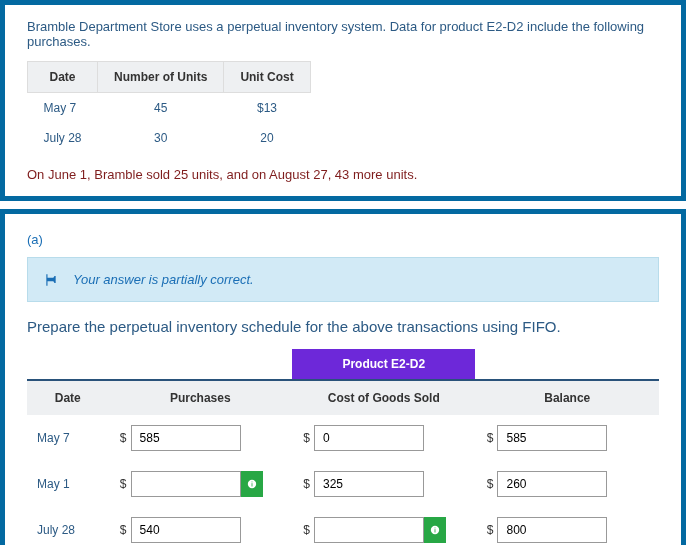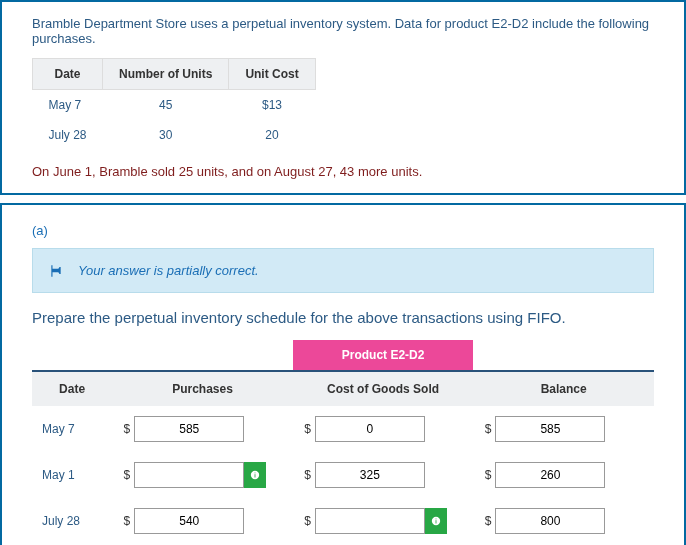--- a/index.html
+++ b/index.html
@@ -1,37 +1,37 @@
 <!DOCTYPE html>
 <html><head>
 <meta charset="utf-8">
 <style>
   * { box-sizing: border-box; margin: 0; padding: 0; }
   body { font-family: Arial, Helvetica, sans-serif; font-size: 13px; color: #333; background: #fff; width: 686px; }
-  .panel { border: 2px solid #0369a1; padding: 14px 30px; }
+  .panel { border: 5px solid #0369a1; padding: 14px 22px; }
   .panel + .panel { margin-top: 8px; }
   .intro { color: #2c5a84; font-size: 13px; margin-bottom: 12px; }
   .ptable { border-collapse: collapse; margin-bottom: 14px; }
   .ptable th { background: #eef0f2; color: #333; font-weight: bold; font-size: 12px; padding: 8px 16px; text-align: center; border: 1px solid #ddd; }
   .ptable td { padding: 8px 16px; text-align: center; color: #2c5a84; border: none; font-size: 12px; }
   .ptable td:first-child { text-align: left; }
   .note { color: #7f1d1d; font-size: 13px; }
   .part-label { color: #1a6eb5; font-size: 13px; padding: 4px 0 10px 0; }
   .alert { background: #d2eaf6; border: 1px solid #b8dceb; padding: 14px 16px; margin: 0 0 16px 0; color: #1a6eb5; font-style: italic; font-size: 13px; display: flex; align-items: center; gap: 15px; }
   .alert svg { width: 14px; height: 14px; flex: 0 0 14px; }
   .instr { color: #2c5a84; font-size: 15px; margin-bottom: 14px; }
   .sched { width: 100%; border-collapse: collapse; }
-  .sched-top th { background: #ec4899; color: #fff; font-weight: bold; text-align: center; padding: 8px 6px; font-size: 12px; }
+  .sched-top th { background: #6d28d9; color: #fff; font-weight: bold; text-align: center; padding: 8px 6px; font-size: 12px; }
   .sched-top th.empty { background: #fff; }
   .sched-head th { background: #eef0f2; color: #333; font-weight: bold; text-align: center; padding: 10px 6px; font-size: 12px; border-top: 2px solid #29527a; }
   .sched td { padding: 10px 6px; vertical-align: middle; color: #2c5a84; font-size: 12px; }
   .sched td.date { padding-left: 10px; }
   .dollar { color: #333; display: inline-block; width: 12px; text-align: right; margin-right: 4px; }
   .field { display: inline-flex; align-items: center; }
-  input.box { width: 110px; height: 26px; border: 1px solid #999; padding: 0 8px; font-size: 12px; text-align: center; background: #fff; }
+  input.box { width: 110px; height: 26px; border: 1px solid #999; padding: 0 8px; font-size: 12px; text-align: left; background: #fff; }
   .marker { width: 22px; height: 26px; background: #28a745; display: inline-flex; align-items: center; justify-content: center; }
   .marker svg { width: 10px; height: 10px; fill: #fff; }
   .col-date { width: 80px; }
   .col-val { width: 180px; }
 </style>
 </head>
 <body>
 
 <div class="panel">
   <p class="intro">Bramble Department Store uses a perpetual inventory system. Data for product E2-D2 include the following purchases.</p>

